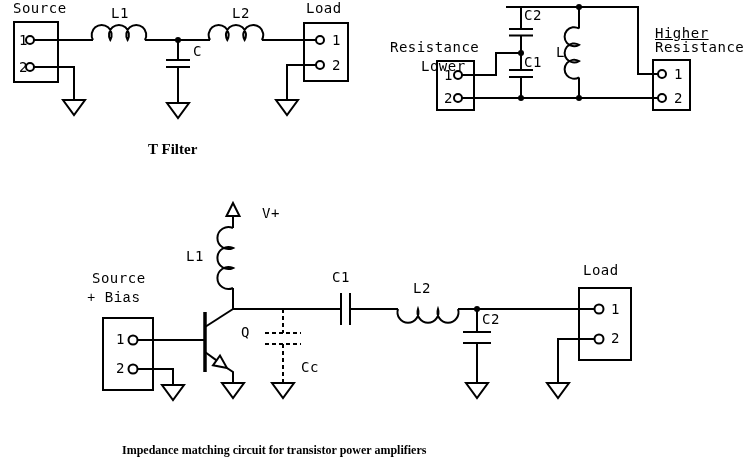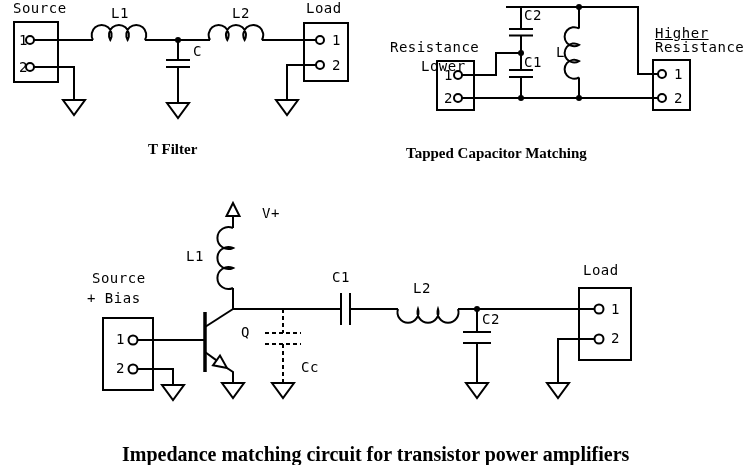--- a/index.html
+++ b/index.html
@@ -4,21 +4,21 @@
 <style>
   html,body{margin:0;padding:0;background:#ffffff;}
   .canvas{position:relative;width:750px;height:465px;background:#ffffff;overflow:hidden;
           font-family:"DejaVu Sans Mono",monospace;}
   svg{position:absolute;left:0;top:0;}
   .lbl{position:absolute;font:14px "DejaVu Sans Mono",monospace;letter-spacing:.5px;
        color:#000;white-space:pre;line-height:15px;}
   .cap{position:absolute;font-weight:bold;font-family:"Liberation Serif",serif;
        color:#000;white-space:pre;}
   .cap15{font-size:15px;}
-  .cap16{font-size:20px;}
+  .cap16{font-size:12px;}
   .w{stroke:#000;stroke-width:2;fill:none;}
   .box{stroke:#000;stroke-width:2;fill:none;}
   .term{stroke:#000;stroke-width:2;fill:#fff;}
   .dot{fill:#000;stroke:none;}
   .gnd{stroke:#000;stroke-width:2;fill:#fff;stroke-linejoin:miter;}
   .dash{stroke:#000;stroke-width:2;fill:none;stroke-dasharray:4 3;}
   .bar{stroke:#000;stroke-width:3.5;fill:none;}
 </style>
 </head>
 <body>
@@ -150,24 +150,23 @@
 <div class="lbl" style="left:390px;top:40px;">Resistance</div>
 <div class="lbl" style="left:655px;top:26px;text-decoration:underline;">Higher</div>
 <div class="lbl" style="left:655px;top:40px;">Resistance</div>
 <div class="lbl" style="left:524px;top:8px;">C2</div>
 <div class="lbl" style="left:524px;top:55px;">C1</div>
 <div class="lbl" style="left:556px;top:45px;">L</div>
 <div class="lbl" style="left:444px;top:68px;">1</div>
 <div class="lbl" style="left:444px;top:91px;">2</div>
 <div class="lbl" style="left:674px;top:67px;">1</div>
 <div class="lbl" style="left:674px;top:91px;">2</div>
-<div class="cap cap15" style="left:406px;top:145px;">Tapped Capacitor Matching</div>
 
 <div class="lbl" style="left:92px;top:271px;">Source</div>
-<div class="lbl" style="left:87px;top:291px;">+ Bias</div>
+<div class="lbl" style="left:87px;top:291px;font-family:Liberation Mono, monospace;">+ Bias</div>
 <div class="lbl" style="left:262px;top:206px;">V+</div>
 <div class="lbl" style="left:186px;top:249px;">L1</div>
 <div class="lbl" style="left:241px;top:325px;">Q</div>
 <div class="lbl" style="left:301px;top:360px;">Cc</div>
 <div class="lbl" style="left:332px;top:270px;">C1</div>
 <div class="lbl" style="left:413px;top:281px;">L2</div>
 <div class="lbl" style="left:482px;top:312px;">C2</div>
 <div class="lbl" style="left:583px;top:263px;">Load</div>
 <div class="lbl" style="left:116px;top:332px;">1</div>
 <div class="lbl" style="left:116px;top:361px;">2</div>

